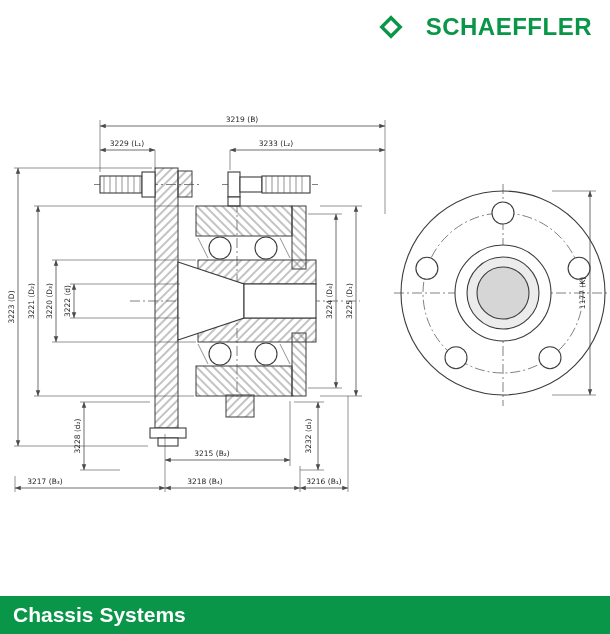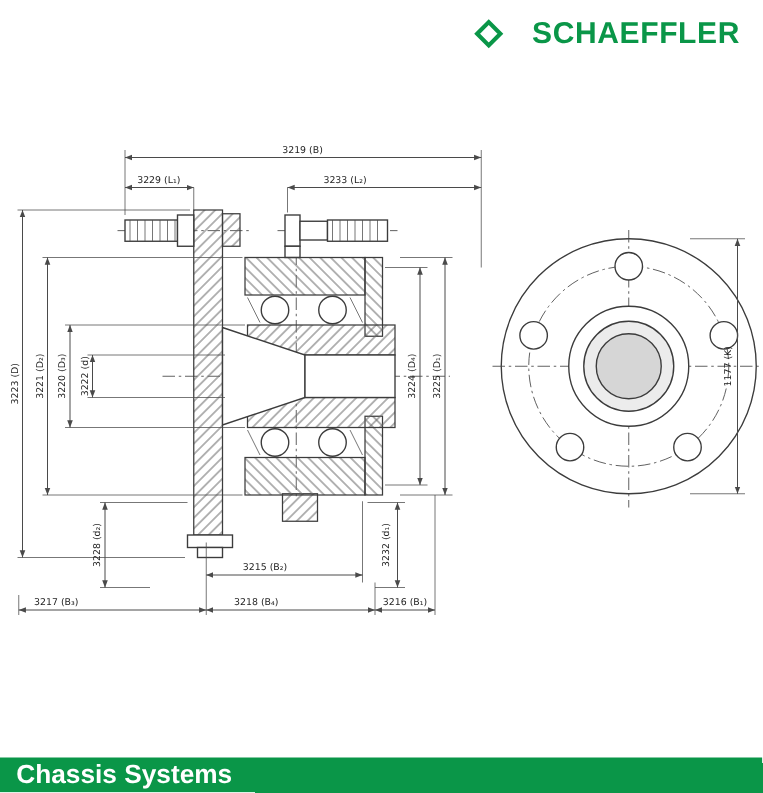--- a/index.html
+++ b/index.html
@@ -9,21 +9,21 @@
   }
   .header { position:absolute; top:0; left:0; right:0; height:56px; background:#fff; }
   .logo { position:absolute; top:13px; right:18px; display:flex; align-items:center; gap:22px; }
   .logo-mark { display:block; width:26px; height:26px; }
   .logo-text {
     color:#0a9648; font-weight:bold; font-size:24px; letter-spacing:0.5px;
     font-family:"Liberation Sans", sans-serif;
   }
   .drawing-wrap { position:absolute; top:56px; left:0; width:490px; height:540px; }
   .footer {
-    position:absolute; left:0; bottom:0; width:610px; height:28px;
+    position:absolute; left:0; bottom:0; width:610px; height:38px;
     background:#0a9648; display:flex; align-items:center;
   }
   .footer-title { color:#ffffff; font-weight:bold; font-size:21px; padding-left:13px; }
 
   
   .ol   { fill:#ffffff; stroke:#3c3c3c; stroke-width:1.1; }
   .olh45  { fill:url(#h45);  stroke:#3c3c3c; stroke-width:1; }
   .olh135 { fill:url(#h135); stroke:#3c3c3c; stroke-width:1; }
   .thin { fill:none; stroke:#4a4a4a; stroke-width:0.6; }
   .dim  { fill:none; stroke:#4a4a4a; stroke-width:0.8; }

